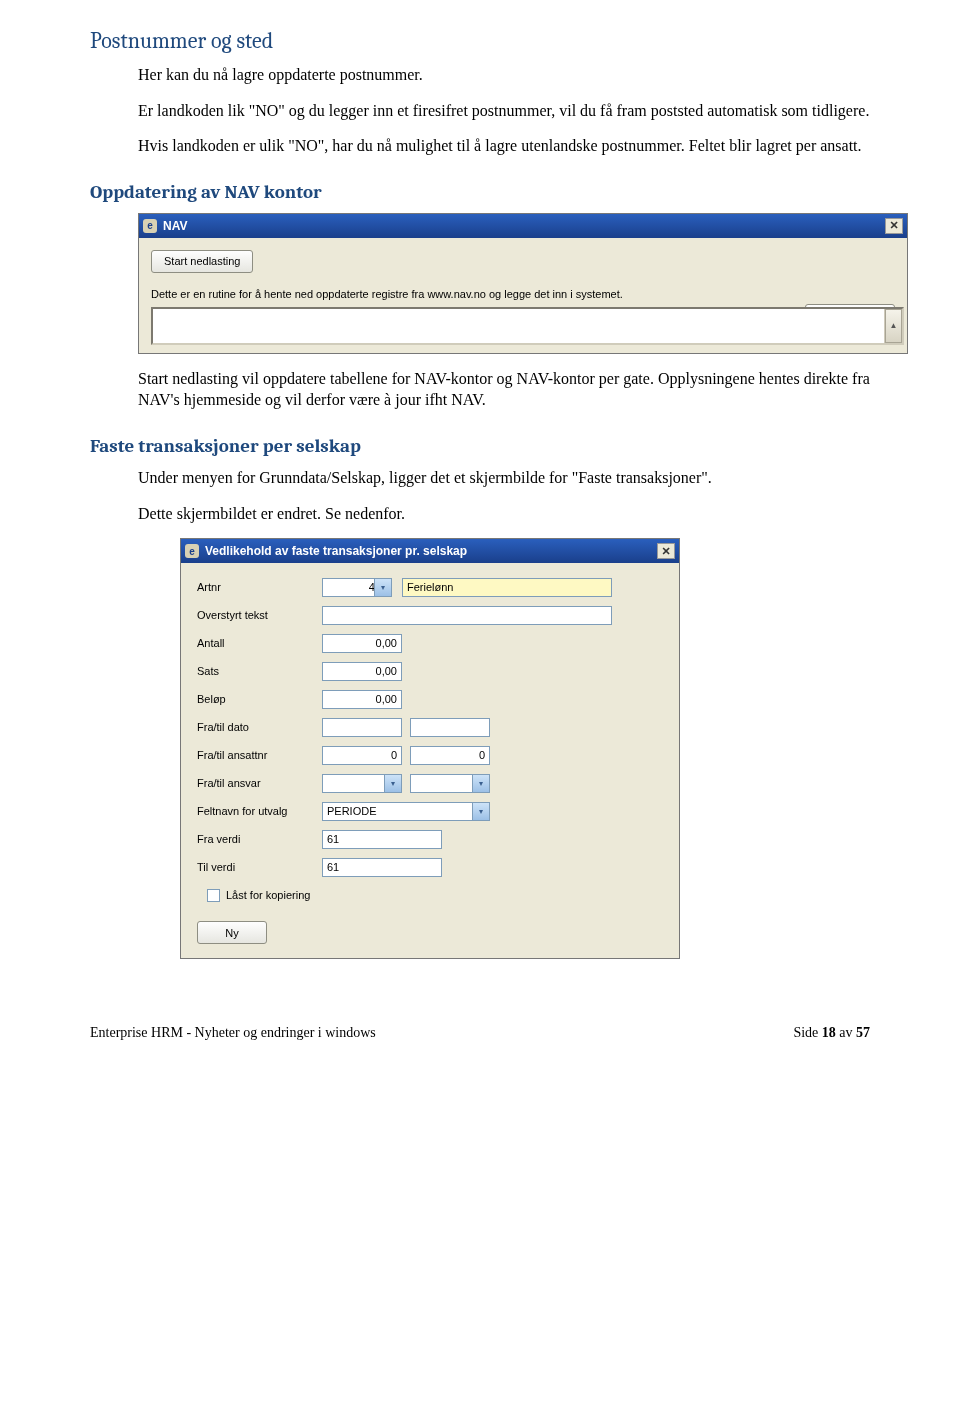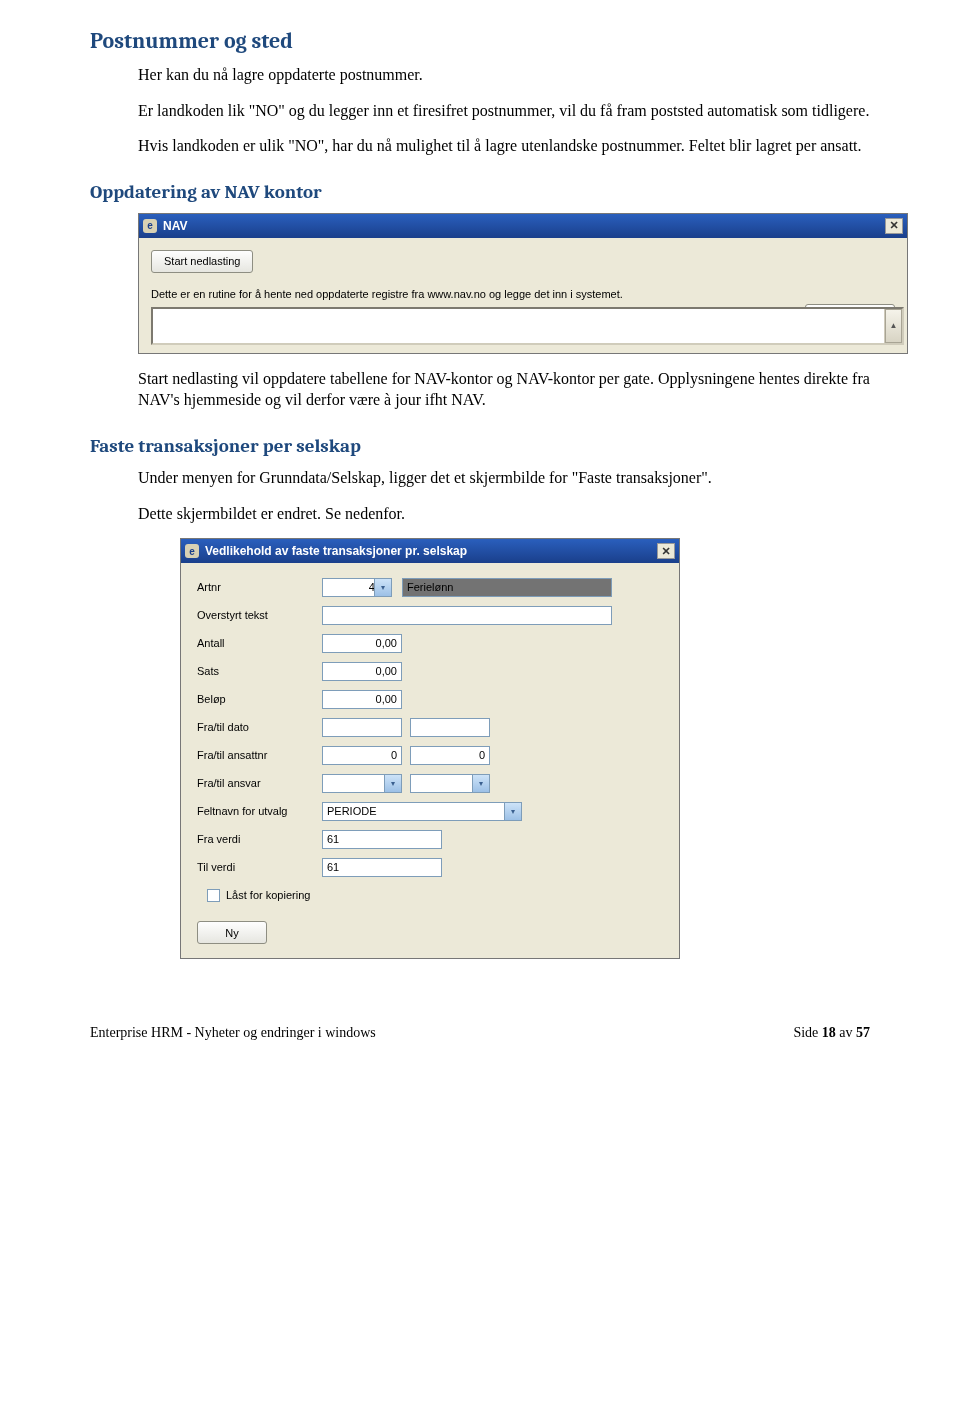--- a/index.html
+++ b/index.html
@@ -10,21 +10,21 @@
     background: #fff;
     color: #000;
     width: 960px;
   }
   .page {
     padding: 28px 90px 20px 90px;
   }
   h1.blue {
     font-family: Cambria, Georgia, serif;
     font-size: 22px;
-    font-weight: 700;
+    font-weight: 400;
     color: #1F497D;
     margin: 0 0 10px 0;
   }
   h2.blue {
     font-family: Cambria, Georgia, serif;
     font-size: 19px;
     font-weight: 700;
     color: #1F497D;
     margin: 24px 0 10px 0;
   }
@@ -104,21 +104,21 @@
   .row .lbl { width: 125px; font-size: 11px; }
   .txt {
     border: 1px solid #7E9DB9;
     background: #fff;
     height: 19px;
     padding: 0 4px;
     font-size: 11px;
     font-family: Tahoma, Arial, sans-serif;
     color:#000;
   }
-  .txt.ro { background:#737373; }
+  .txt.ro { background:#fef9c3; }
   .combo { position: relative; display:inline-block; }
   .combo .caret {
     position:absolute; right:1px; top:1px; bottom:1px; width:17px;
     background: linear-gradient(#cde3f8,#9cc0e6);
     border-left: 1px solid #7E9DB9;
     display:flex; align-items:center; justify-content:center;
     font-size:8px; color:#3a5f8f;
   }
   .txt.right { text-align:right; }
   .checkbox {
@@ -240,21 +240,21 @@
         <span style="width:8px"></span>
         <span class="combo">
           <input class="txt" style="width: 80px;" value="">
           <span class="caret">▾</span>
         </span>
       </div>
 
       <div class="row">
         <span class="lbl">Feltnavn for utvalg</span>
         <span class="combo">
-          <input class="txt" style="width: 200px;" value="PERIODE">
+          <input class="txt" style="width: 168px;" value="PERIODE">
           <span class="caret">▾</span>
         </span>
       </div>
 
       <div class="row">
         <span class="lbl">Fra verdi</span>
         <input class="txt" style="width: 120px;" value="61">
       </div>
 
       <div class="row">

